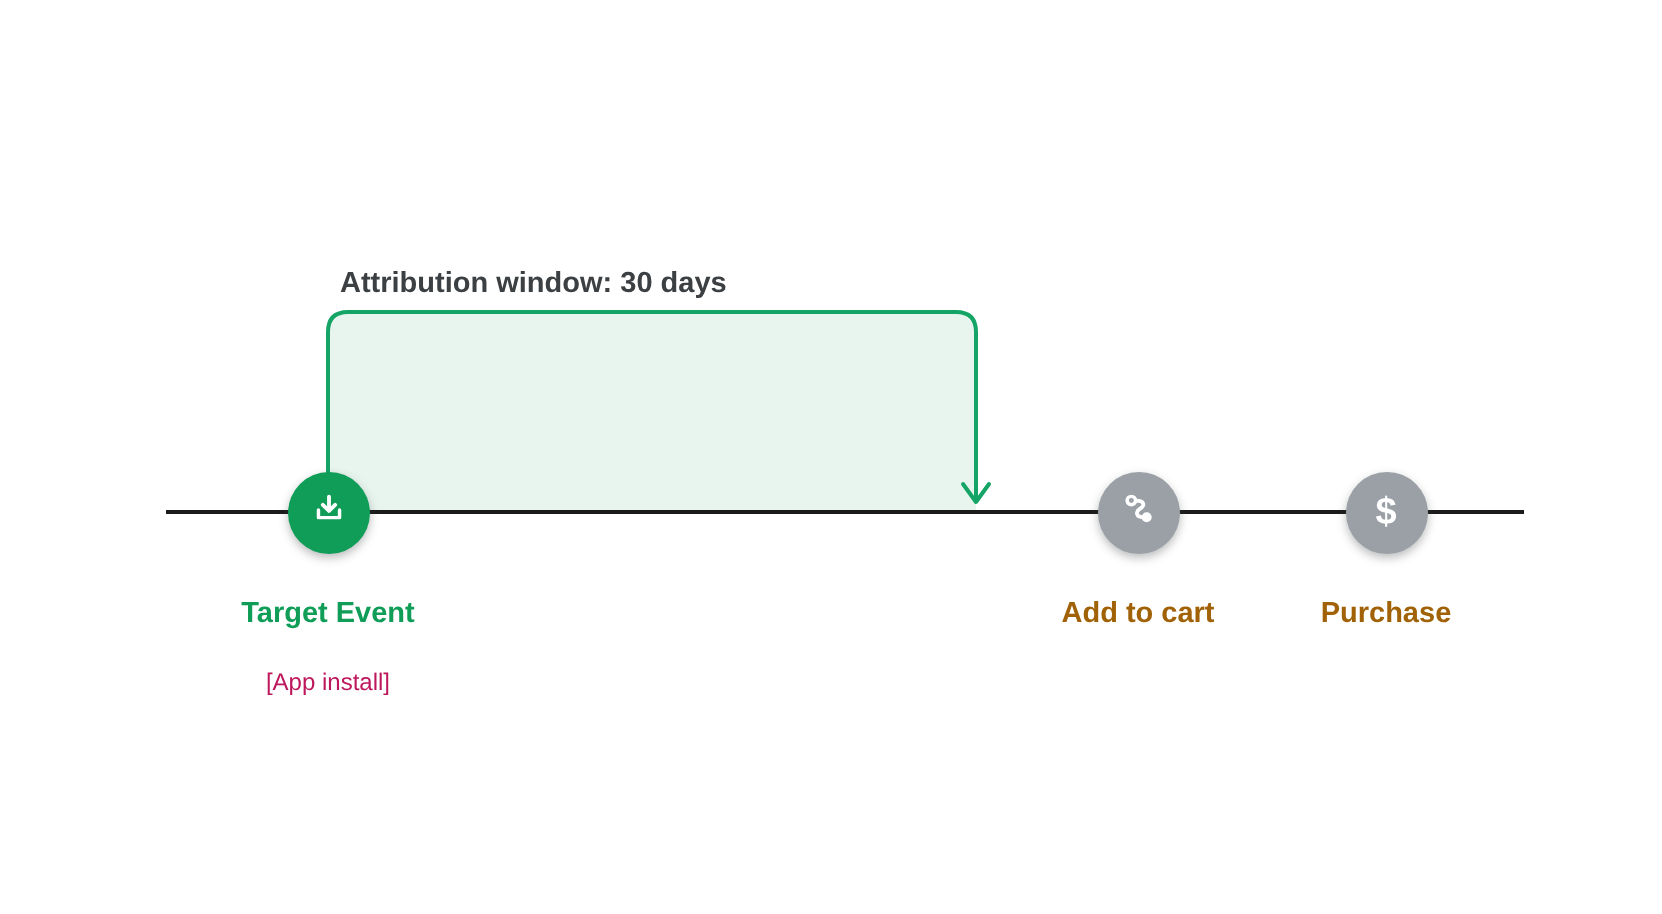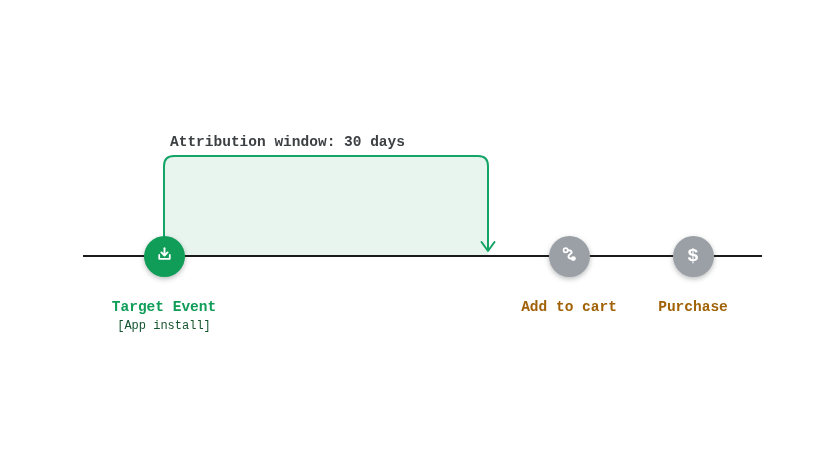--- a/index.html
+++ b/index.html
@@ -5,21 +5,20 @@
   * { margin: 0; padding: 0; box-sizing: border-box; }
   html, body { background: #ffffff; }
   body {
     font-family: "Liberation Sans", "DejaVu Sans", sans-serif;
     width: 831px; height: 457px; overflow: hidden;
   }
   .canvas {
     position: relative;
     width: 831px; height: 362px;
     background: #ffffff;
-    font-family: Liberation Mono, monospace;
   }
 
   
   .bracket-layer {
     position: absolute; left: 0; top: 0;
     width: 831px; height: 457px;
     z-index: 1;
     pointer-events: none;
   }
 
@@ -67,23 +66,23 @@
   .event-label {
     margin-top: 22px;
     font-size: 14.5px;
     font-weight: bold;
     white-space: nowrap;
     text-align: center;
   }
   .event-label.active   { color: #0f9d58; }
   .event-label.inactive { color: #a16207; }
   .event-sublabel {
-    margin-top: 4px;
+    margin-top: 19px;
     font-size: 12px;
-    color: #14532d;
+    color: #be185d;
     white-space: nowrap;
     text-align: center;
   }
   .dollar-glyph {
     color: #ffffff;
     font-size: 19px;
     font-weight: bold;
     line-height: 1;
     padding-bottom: 1px;
   }

